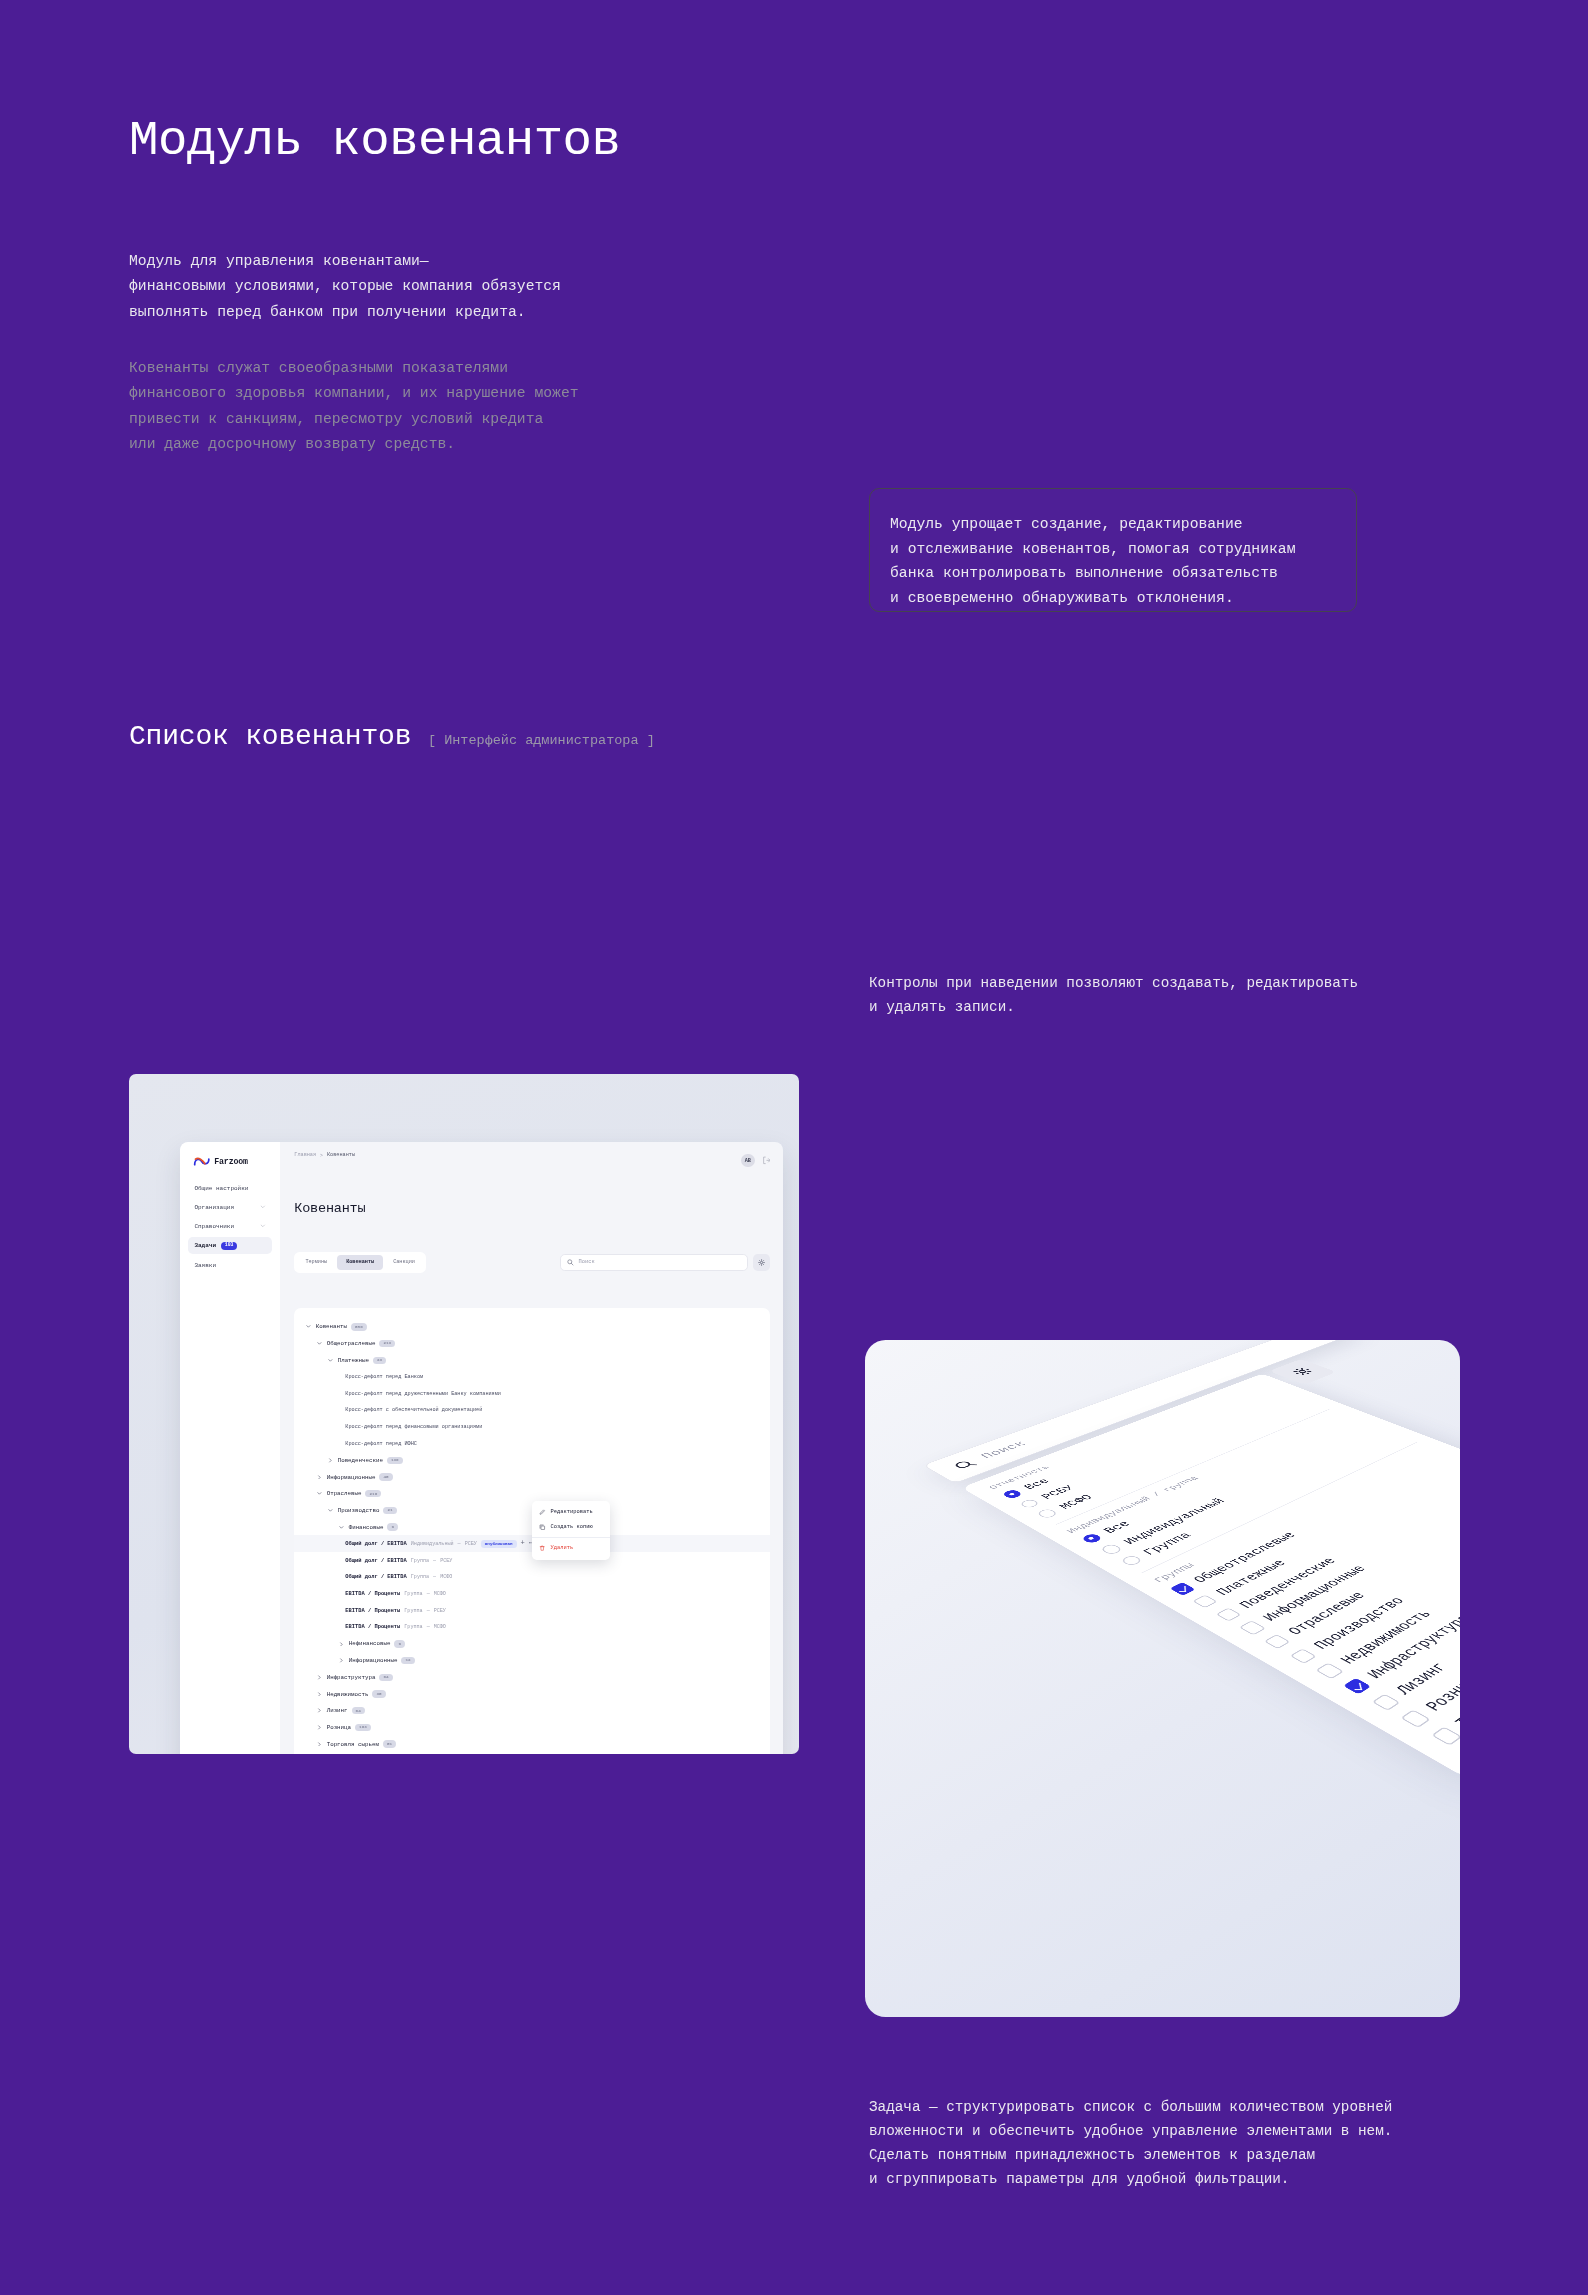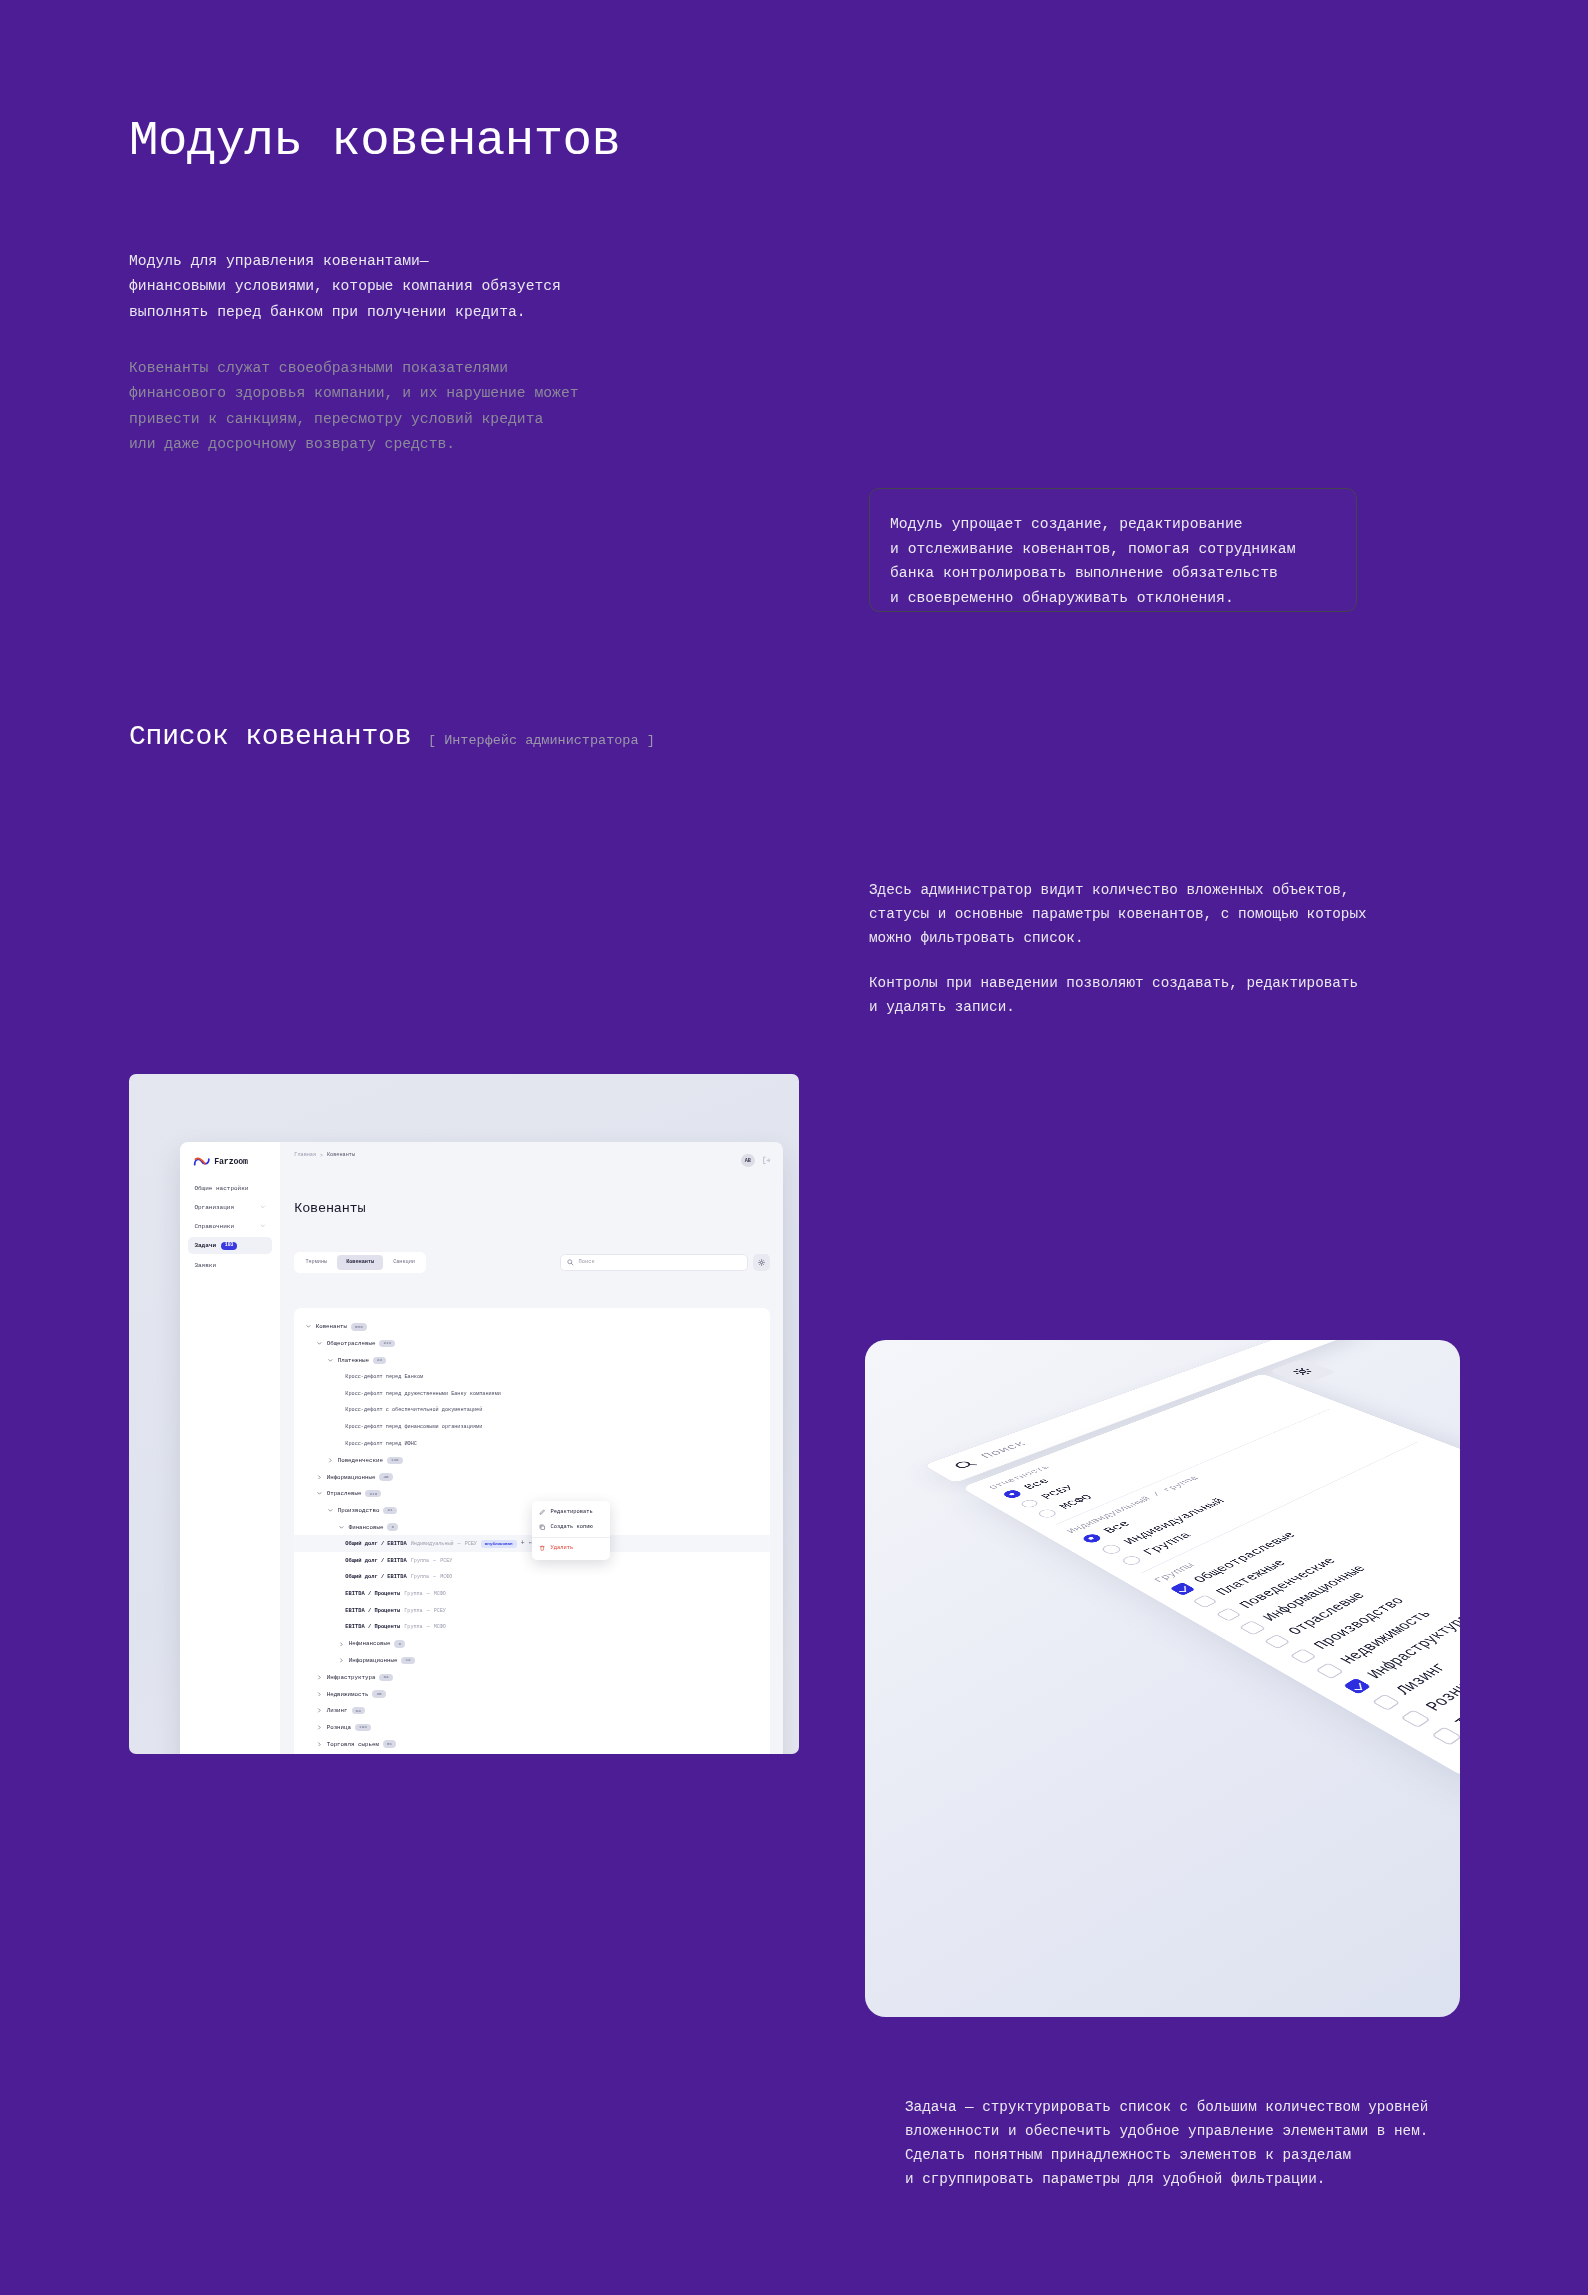--- a/index.html
+++ b/index.html
@@ -38,21 +38,21 @@
   
   .sec-head { position: absolute; left: 129px; top: 721px; display: flex; align-items: baseline; gap: 16.7px; }
   .sec-head h2 { font-size: 28px; font-weight: 400; color: #ffffff; letter-spacing: -0.2px; }
   .sec-head .tagline { font-size: 13.5px; color: #9b98a9; }
 
   .col-p { position: absolute; left: 869px; font-size: 14.3px; line-height: 24px; color: #ebe9f0; }
   .col-p.a { top: 808px; }
   .col-p.b { top: 878px; }
   .col-p.c { top: 971px; }
 
-  .bottom-p { position: absolute; left: 869px; top: 2095px; font-size: 14.3px; line-height: 24px; color: #ebe9f0; margin-left: 36px; }
+  .bottom-p { position: absolute; left: 869px; top: 2095px; font-size: 14.3px; line-height: 24px; color: #ebe9f0; }
 
   
   .mock1 {
     position: absolute; left: 129px; top: 1074px; width: 670px; height: 680px;
     background: linear-gradient(160deg,#e4e7ef 0%, #dfe3ee 60%, #e7e9f1 100%);
     border-radius: 7px; overflow: hidden;
   }
   .app1 {
     position: absolute; left: 51px; top: 68px; width: 603px; height: 635px;
     background: #f4f5f9; border-radius: 8px; overflow: hidden;
@@ -202,23 +202,20 @@
 и отслеживание ковенантов, помогая сотрудникам
 банка контролировать выполнение обязательств
 и своевременно обнаруживать отклонения.</p>
   </div>
 
   <div class="sec-head">
     <h2>Список ковенантов</h2>
     <span class="tagline">[ Интерфейс администратора ]</span>
   </div>
 
-  <div class="col-p b" style="white-space:pre-line">Здесь администратор видит количество вложенных объектов,
-статусы и основные параметры ковенантов, с помощью которых
-можно фильтровать список.</div>
   <div class="col-p c" style="white-space:pre-line">Контролы при наведении позволяют создавать, редактировать
 и удалять записи.</div>
   <div class="bottom-p" style="white-space:pre-line">Задача — структурировать список с большим количеством уровней
 вложенности и обеспечить удобное управление элементами в нем.
 Сделать понятным принадлежность элементов к разделам
 и сгруппировать параметры для удобной фильтрации.</div>
 
   <div class="mock1">
     <div class="app1">
 

